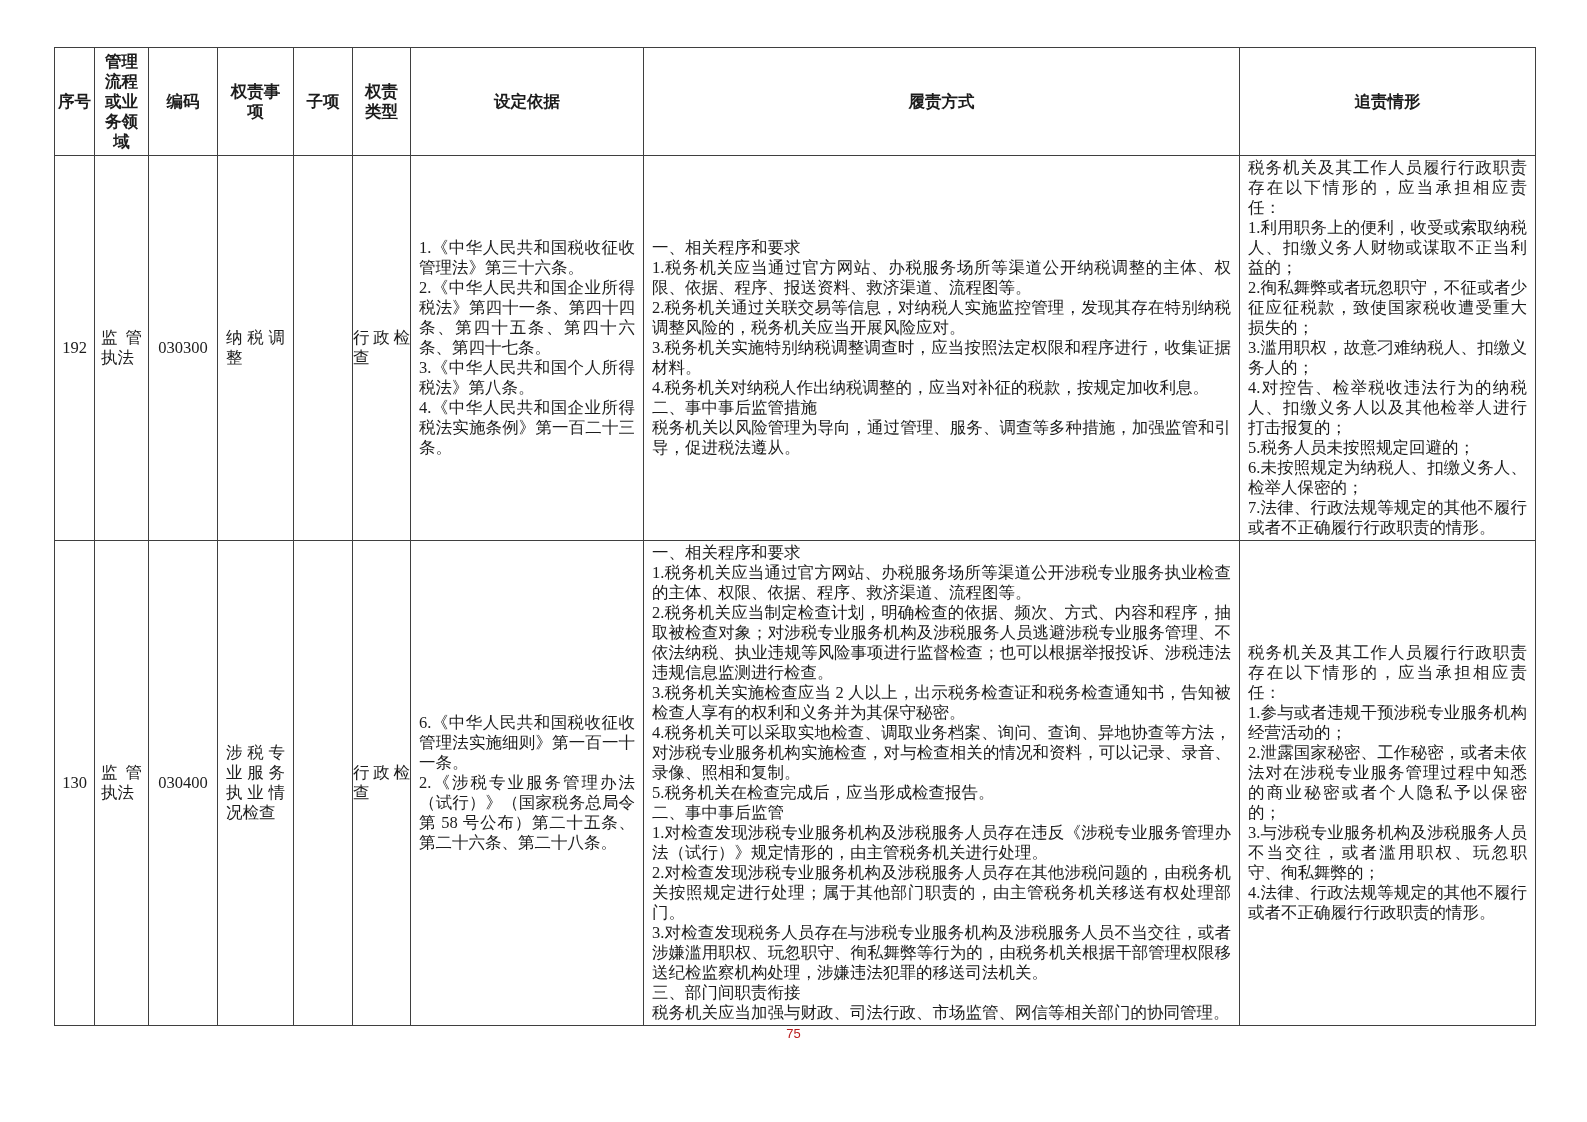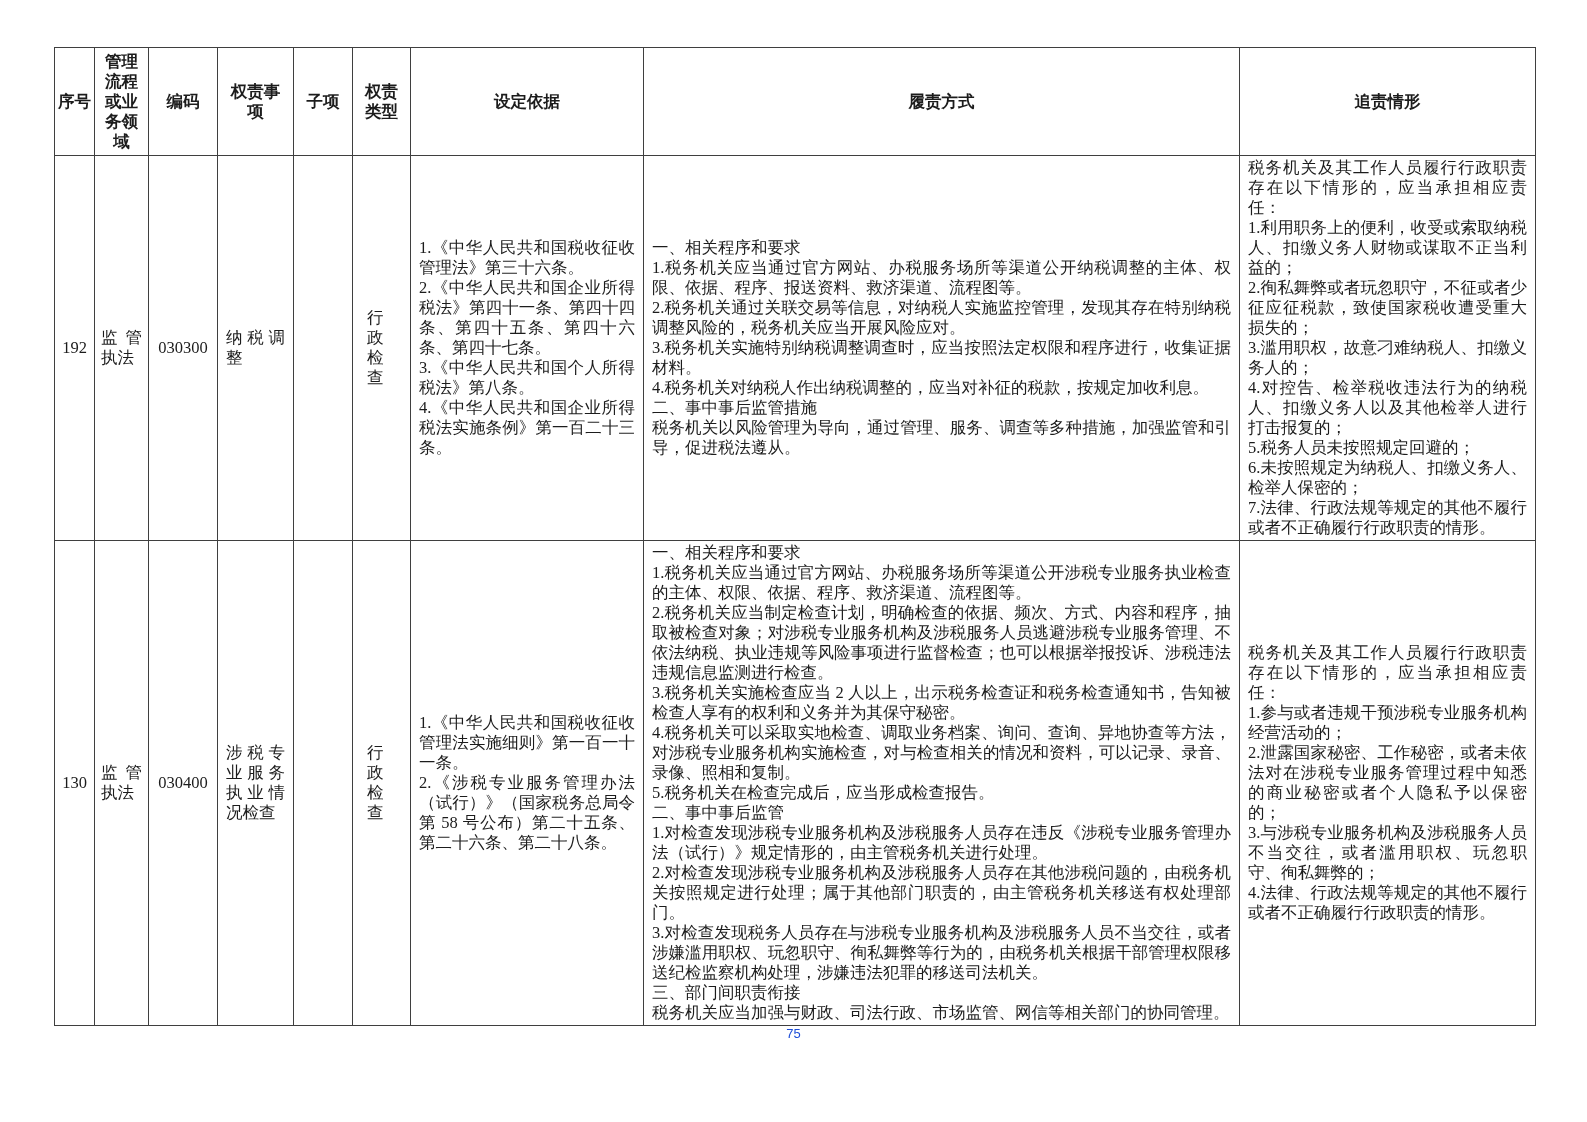--- a/index.html
+++ b/index.html
@@ -54,21 +54,21 @@
     text-align: justify;
     padding: 0 6px;
   }
   td.c-matter {
     text-align: justify;
     padding: 0 8px;
   }
   td.c-subitem { padding: 0; }
   td.c-type {
     text-align: justify;
-    padding: 0 14px;
+    padding: 0 0;
   }
   td.c-basis {
     text-align: justify;
     padding: 2px 8px;
     white-space: pre-wrap;
     margin-left: 12px;
   }
   td.c-duty {
     text-align: justify;
     padding: 2px 8px;
@@ -81,21 +81,21 @@
     white-space: pre-wrap;
   }
   .page-number {
     position: absolute;
     left: 0;
     right: 0;
     top: 1026px;
     text-align: center;
     font-family: "Liberation Sans", "DejaVu Sans", sans-serif;
     font-size: 13px;
-    color: #1d4ed8;
+    color: #b91c1c;
   }
 </style>
 </head>
 <body>
 
 <div class="page">
 
   <table class="duty-table">
     <colgroup>
       <col style="width:40px">
@@ -149,21 +149,21 @@
 6.未按照规定为纳税人、扣缴义务人、检举人保密的；
 7.法律、行政法规等规定的其他不履行或者不正确履行行政职责的情形。</td>
       </tr>
       <tr class="row-130">
         <td class="c-seq">130</td>
         <td class="c-area">监管执法</td>
         <td class="c-code">030400</td>
         <td class="c-matter">涉税专业服务执业情况检查</td>
         <td class="c-subitem"></td>
         <td class="c-type">行政检查</td>
-        <td class="c-basis">1.《中华人民共和国税收征收管理法实施细则》第一百一十一条。
+        <td class="c-basis">6.《中华人民共和国税收征收管理法实施细则》第一百一十一条。
 2.《涉税专业服务管理办法（试行）》（国家税务总局令第 58 号公布）第二十五条、第二十六条、第二十八条。</td>
         <td class="c-duty">一、相关程序和要求
 1.税务机关应当通过官方网站、办税服务场所等渠道公开涉税专业服务执业检查的主体、权限、依据、程序、救济渠道、流程图等。
 2.税务机关应当制定检查计划，明确检查的依据、频次、方式、内容和程序，抽取被检查对象；对涉税专业服务机构及涉税服务人员逃避涉税专业服务管理、不依法纳税、执业违规等风险事项进行监督检查；也可以根据举报投诉、涉税违法违规信息监测进行检查。
 3.税务机关实施检查应当 2 人以上，出示税务检查证和税务检查通知书，告知被检查人享有的权利和义务并为其保守秘密。
 4.税务机关可以采取实地检查、调取业务档案、询问、查询、异地协查等方法，对涉税专业服务机构实施检查，对与检查相关的情况和资料，可以记录、录音、录像、照相和复制。
 5.税务机关在检查完成后，应当形成检查报告。
 二、事中事后监管
 1.对检查发现涉税专业服务机构及涉税服务人员存在违反《涉税专业服务管理办法（试行）》规定情形的，由主管税务机关进行处理。
 2.对检查发现涉税专业服务机构及涉税服务人员存在其他涉税问题的，由税务机关按照规定进行处理；属于其他部门职责的，由主管税务机关移送有权处理部门。

